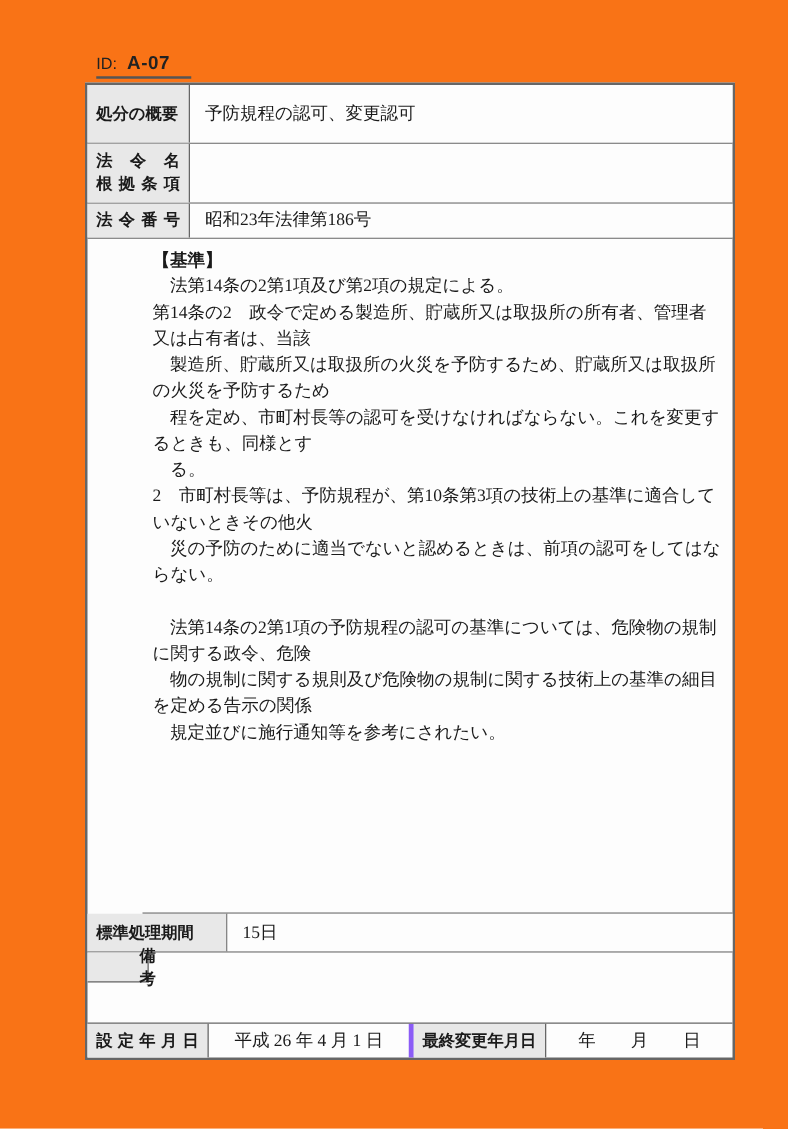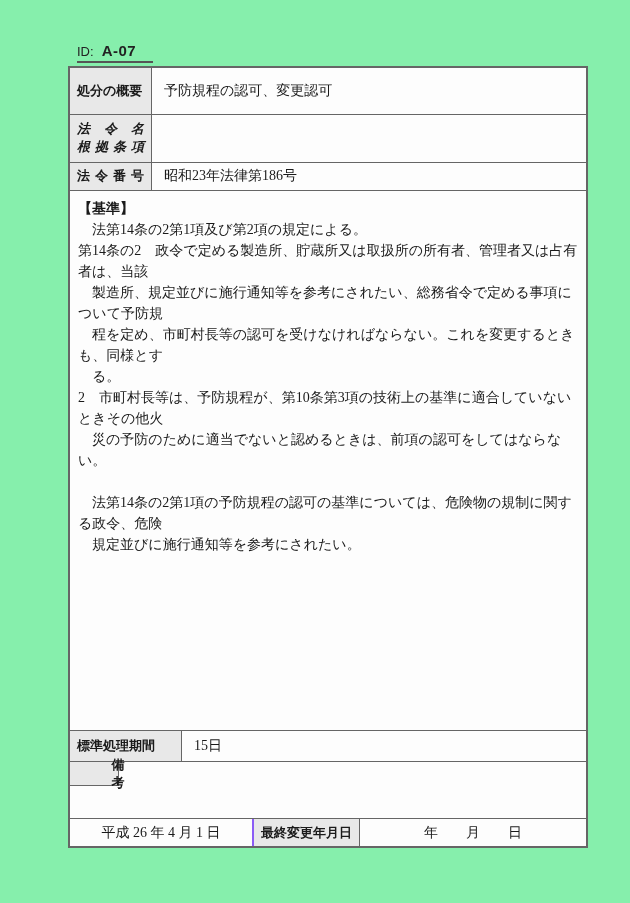--- a/index.html
+++ b/index.html
@@ -1,21 +1,21 @@
 <!DOCTYPE html>
 <html><head>
 <meta charset="utf-8">
 <style>
   * { margin: 0; padding: 0; box-sizing: border-box; }
   html, body { background: #ffffff; }
   .page {
     position: relative;
     width: 630px;
     height: 903px;
-    background: #86efac;
+    background: #f97316;
     font-family: "Liberation Serif", serif;
     color: #1a1a1a;
     overflow: hidden;
   }
   .id-line {
     position: absolute;
     left: 77px;
     top: 42px;
     width: 76px;
     padding-bottom: 2px;
@@ -67,23 +67,23 @@
     align-items: center;
     font-size: 14px;
     padding: 4px 12px;
     background: #fdfdfd;
     text-align: center;
   }
   .w-top { width: 82px; }
   .w-mid { width: 112px; }
   .w-bot { width: 97px; }
   .row-overview   { height: 47px; }
-  .row-lawname    { height: 48px; font-style: italic; }
+  .row-lawname    { height: 48px; }
   .row-lawnumber  { height: 29px; }
-  .row-criteria   { height: 542px; display: block; padding: 7px 8px; }
+  .row-criteria   { height: 542px; display: block; padding: 7px 8px; margin-left: 44px; }
   .row-period     { height: 32px; }
   .row-remarks    { height: 57px; display: block; position: relative; }
   .row-dates      { height: 27px; }
   .criteria-heading {
     font-family: "Liberation Sans", sans-serif;
     font-weight: bold;
     font-size: 14px;
     line-height: 21px;
     white-space: pre-wrap;
   }
@@ -104,22 +104,22 @@
     border-bottom: 1px solid #666666;
     font-family: "Liberation Sans", sans-serif;
     font-weight: bold;
     font-size: 13px;
     display: flex;
     align-items: center;
     justify-content: center;
     padding-left: 48px;
   }
   .dates-set-value {
-    width: 184px;
-    border-right: 2px solid #8b5cf6;
+    width: 164px;
+    border-right: 4px solid #8b5cf6;
     display: flex;
     align-items: center;
     justify-content: center;
     font-size: 14px;
     flex: 0 0 auto;
   }
   .dates-change-label {
     width: 106px;
     background: #e8e8e8;
     border-right: 1px solid #666666;
@@ -169,42 +169,46 @@
       <div class="cell-label w-top">
         <div class="justify-line">法 令 番 号</div>
       </div>
       <div class="cell-value">昭和23年法律第186号</div>
     </div>
 
     <div class="row row-criteria">
       <div class="criteria-heading">【基準】</div>
       <div class="criteria-line">　法第14条の2第1項及び第2項の規定による。</div>
       <div class="criteria-line">第14条の2　政令で定める製造所、貯蔵所又は取扱所の所有者、管理者又は占有者は、当該</div>
-      <div class="criteria-line">　製造所、規定並びに施行通知等を参考にされたい、総務省令で定める事項について予防規</div>
+      <div class="criteria-line">　製造所、貯蔵所又は取扱所の火災を予防するため、貯蔵所又は取扱所の火災を予防するため</div>
       <div class="criteria-line">　程を定め、市町村長等の認可を受けなければならない。これを変更するときも、同様とす</div>
       <div class="criteria-line">　る。</div>
       <div class="criteria-line">2　市町村長等は、予防規程が、第10条第3項の技術上の基準に適合していないときその他火</div>
       <div class="criteria-line">　災の予防のために適当でないと認めるときは、前項の認可をしてはならない。</div>
       <div class="criteria-line"></div>
       <div class="criteria-line">　法第14条の2第1項の予防規程の認可の基準については、危険物の規制に関する政令、危険</div>
+      <div class="criteria-line">　物の規制に関する規則及び危険物の規制に関する技術上の基準の細目を定める告示の関係</div>
       <div class="criteria-line">　規定並びに施行通知等を参考にされたい。</div>
     </div>
 
     <div class="row row-period">
       <div class="cell-label w-mid">
         <div>標準処理期間</div>
       </div>
       <div class="cell-value">15日</div>
     </div>
 
     <div class="row row-remarks">
       <div class="remarks-label">備考</div>
       <div></div>
     </div>
 
     <div class="row row-dates">
+      <div class="cell-label w-bot">
+        <div class="justify-line">設 定 年 月 日</div>
+      </div>
       <div class="dates-set-value">平成 26 年 4 月 1 日</div>
       <div class="dates-change-label">最終変更年月日</div>
       <div class="dates-change-value">年　　月　　日</div>
     </div>
 
   </div>
 </div>
 
 </body></html>

